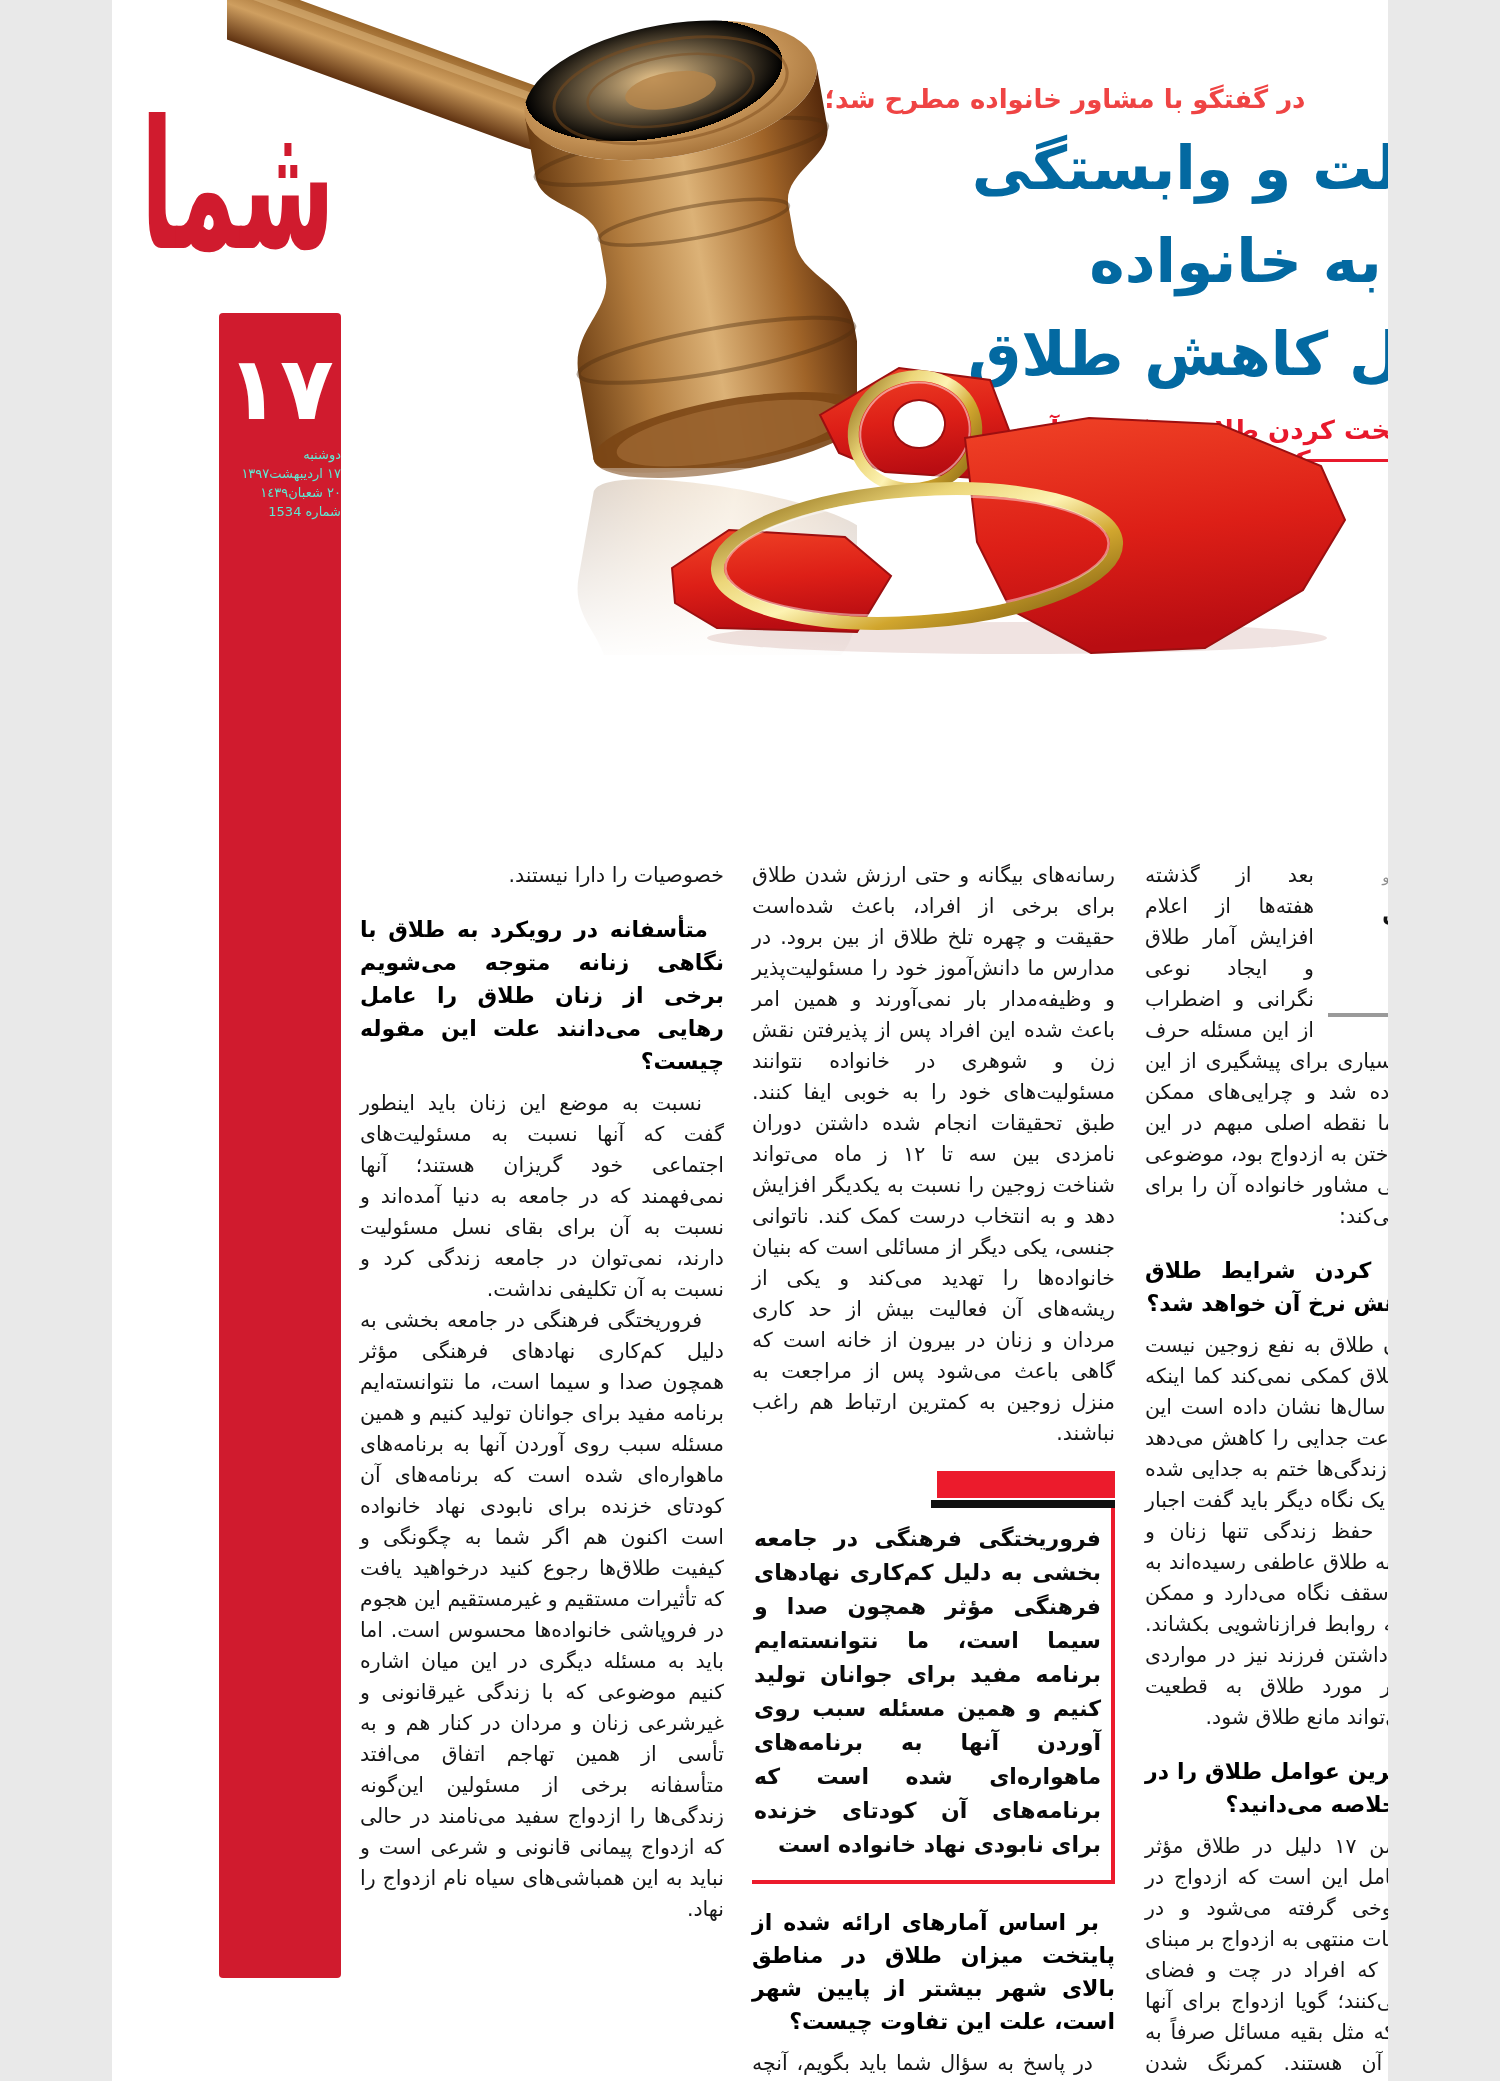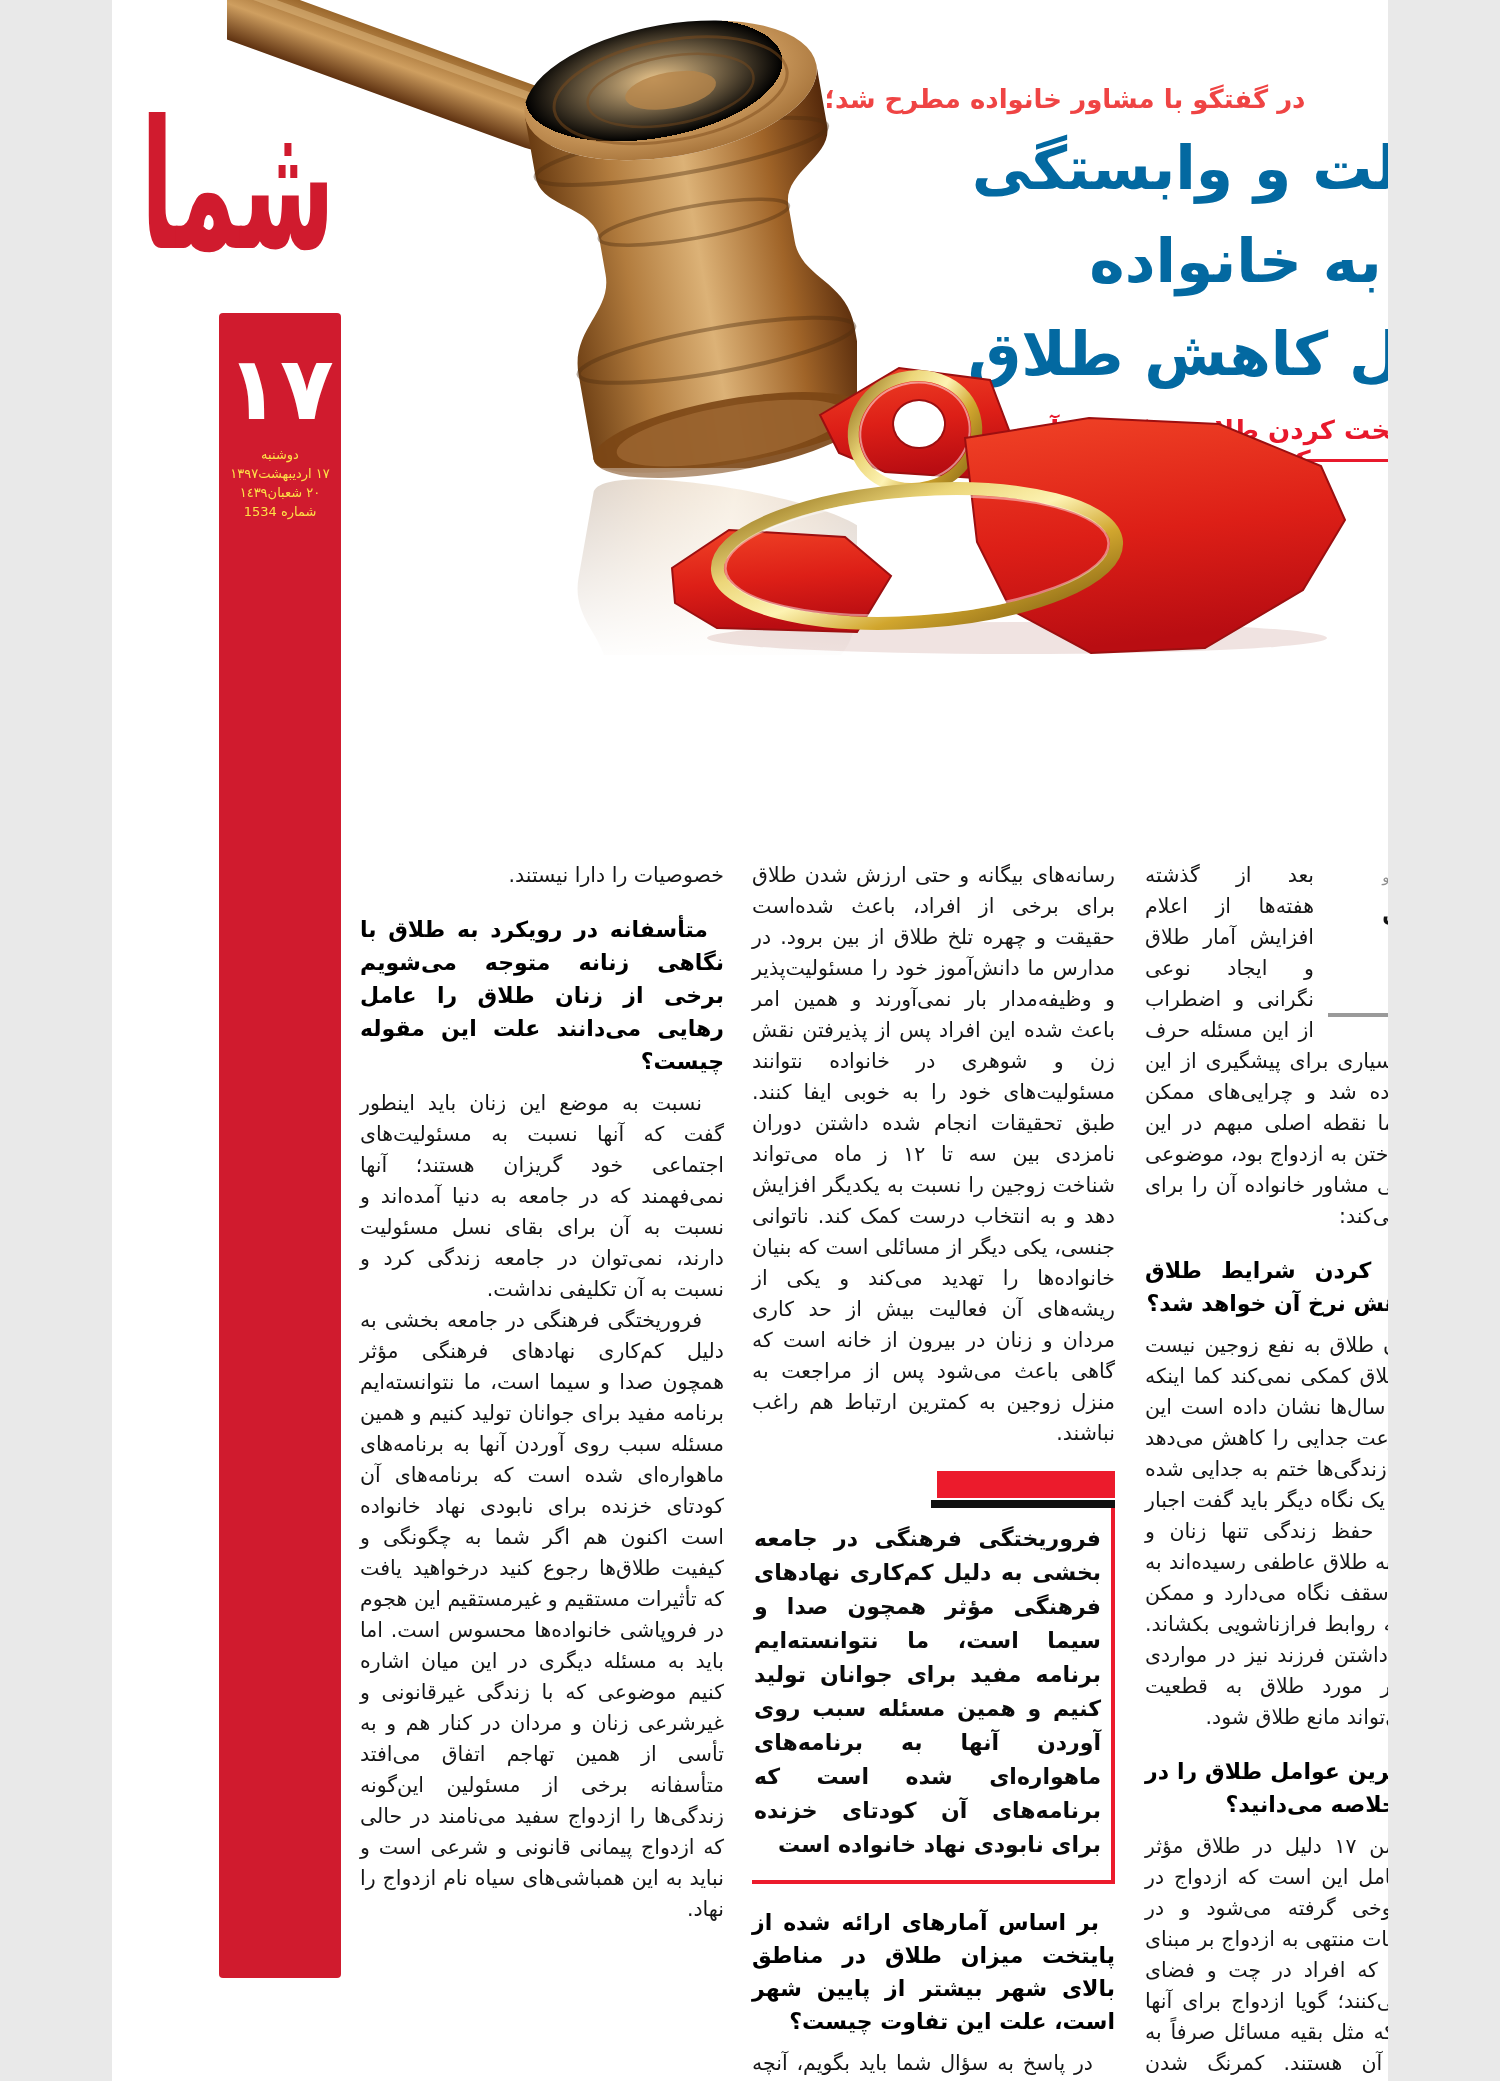--- a/index.html
+++ b/index.html
@@ -17,22 +17,22 @@
   }
   .side-bar{
     position:absolute;left:107px;top:313px;width:122px;height:1665px;
     background:#d01b2e;border-radius:4px;
   }
   .side-num{
     color:#ffffff;font-size:88px;font-weight:bold;text-align:center;
     margin-top:26px;line-height:100px;direction:rtl;
   }
   .side-dates{
-    margin-top:6px;color:#fde047;font-size:13px;line-height:19px;
-    text-align:center;direction:rtl;font-weight:500;
+    margin-top:6px;color:#5eead4;font-size:13px;line-height:19px;
+    direction:rtl;font-weight:500;
   }
   
   .kicker{
     position:absolute;right:63px;top:84px;width:520px;
     font-size:26px;font-weight:bold;color:#ef4444;
     direction:rtl;text-align:center;
   }
   .headline{
     position:absolute;left:827px;top:122px;width:545px;
     font-size:60px;line-height:93px;font-weight:bold;color:#0369a1;

